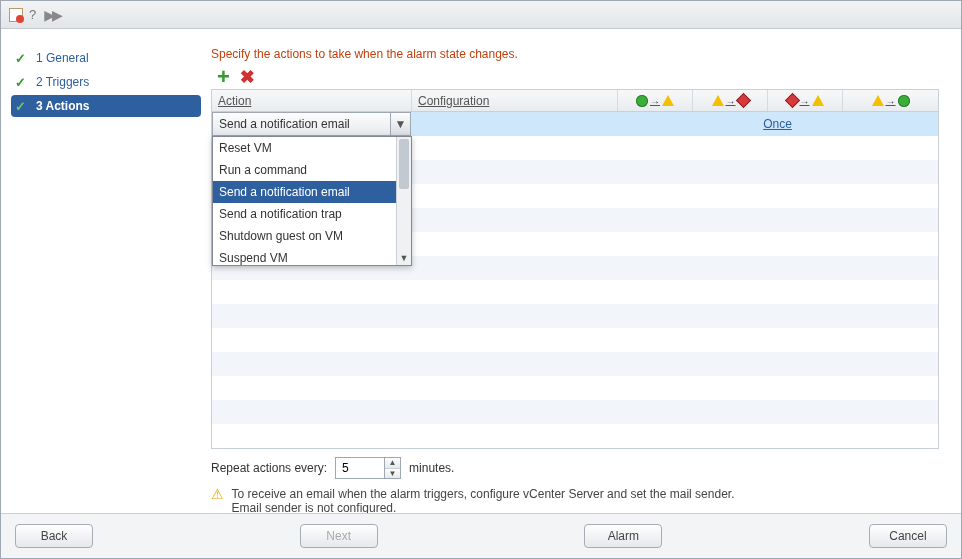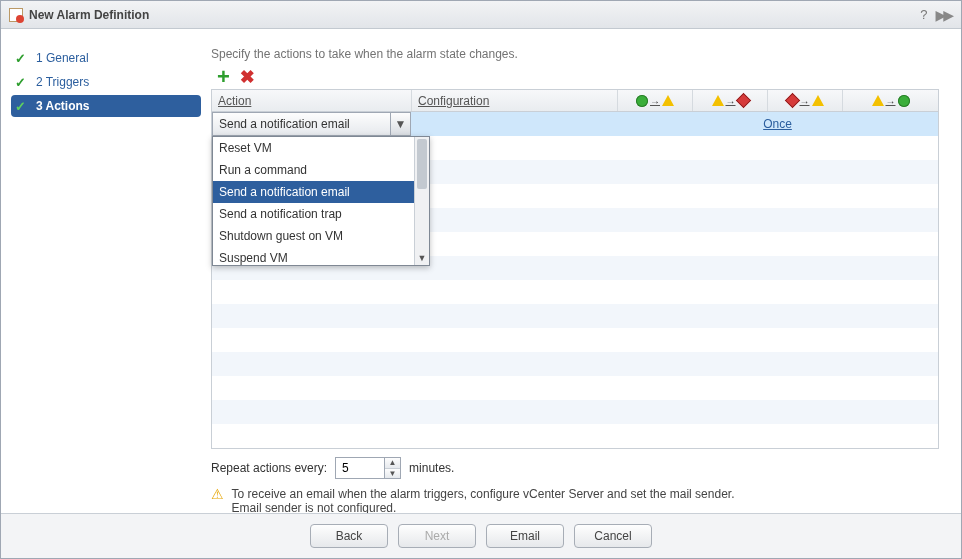--- a/index.html
+++ b/index.html
@@ -11,21 +11,21 @@
   .titlebar .chev { color:#888; cursor:pointer; padding:0 2px; font-size:14px; letter-spacing:-3px; }
 
   .body { flex:1; display:flex; overflow:hidden; background:#fff;}
   .left { width:210px; padding:18px 10px; }
   .step { display:flex; align-items:center; height:22px; padding:0 6px 0 4px; margin-bottom:2px; border-radius:4px; cursor:pointer; color:#2b5e9e; }
   .step .chk { color:#2e9e2e; margin-right:10px; font-weight:bold; font-size:13px; }
   .step.active { background:#2e5f9e; color:#fff; font-weight:bold; }
   .step.active .chk { color:#5fd05f; }
 
   .right { flex:1; padding:18px 22px 8px 0; display:flex; flex-direction:column; position:relative; }
-  .instr { color:#737373; margin-bottom:8px; }
+  .instr { color:#c2410c; margin-bottom:8px; }
   .toolbar { display:flex; align-items:center; gap:10px; margin-bottom:4px; padding-left:6px; }
   .add-btn { color:#2e9e2e; font-size:22px; line-height:16px; cursor:pointer; font-weight:bold; }
   .del-btn { color:#d03030; font-size:18px; line-height:16px; cursor:pointer; font-weight:bold; }
 
   .grid { border:1px solid #c9cfd6; background:#fff; }
   .ghead { display:flex; background:linear-gradient(#f7f8fa,#e9ecef); border-bottom:1px solid #c9cfd6; height:22px; }
   .ghead .col { border-right:1px solid #d5dadf; padding:3px 6px; color:#555; font-size:12px; display:flex; align-items:center; justify-content:flex-start;text-decoration:underline;}
   .ghead .ic { justify-content:center; }
   .col-action { width:200px; }
   .col-config { width:206px; }
@@ -33,21 +33,21 @@
   .grow { height:24px; display:flex; }
   .grow.sel { background:#cfe7fb; }
   .grow.alt { background:#f2f6fb; }
   .grow .cell { border-right:1px solid transparent; padding:3px 6px; display:flex; align-items:center; }
   .grow.sel .cell.action { padding:0; }
   .grow .cell.once { flex:1; justify-content:center; color:#2b5e9e;text-decoration:underline; }
 
   .combo { height:24px; width:200px; border:1px solid #9fa7b3; background:linear-gradient(#fdfdfd,#e6e9ed); display:flex; align-items:center; font-size:12px; color:#333; cursor:pointer; position:relative; }
   .combo .txt { flex:1; padding:0 6px; white-space:nowrap; overflow:hidden; }
   .combo .arrow { width:20px; height:100%; border-left:1px solid #9fa7b3; display:flex; align-items:center; justify-content:center; color:#555; background:linear-gradient(#fdfdfd,#d9dde2);}
-  .dropdown { position:absolute; top:23px; left:-1px; width:218px; border:1px solid #7f8894; background:#fff; z-index:10; box-shadow:0 2px 6px rgba(0,0,0,.25);}
+  .dropdown { position:absolute; top:23px; left:-1px; width:200px; border:1px solid #7f8894; background:#fff; z-index:10; box-shadow:0 2px 6px rgba(0,0,0,.25);}
   .dropdown .opt { padding:4px 6px; font-size:12px; color:#333; cursor:pointer; border-bottom:0; }
   .dropdown .opt.sel { background:#2e5f9e; color:#fff; }
   .dropdown .scroll-wrap { max-height:128px; overflow:hidden; position:relative; }
   .dropdown .scrollbar { position:absolute; right:0; top:0; bottom:0; width:15px; background:#f0f1f3; border-left:1px solid #c9cfd6; }
   .dropdown .scrollbar .thumb { position:absolute; left:2px; right:2px; top:2px; height:50px; background:#c3c9d0; border-radius:2px; }
   .dropdown .scrollbar .ar { position:absolute; left:0; right:0; height:14px; display:flex; align-items:center; justify-content:center; font-size:9px; color:#555; }
   .dropdown .scrollbar .up { top:0; }
   .dropdown .scrollbar .dn { bottom:0; }
 
   .gridbody { height:336px; }
@@ -55,21 +55,21 @@
   .repeat { margin-top:8px; display:flex; align-items:center; gap:8px; color:#333; }
   .spinner { display:inline-flex; border:1px solid #9fa7b3; height:22px; }
   .spinner input { width:48px; border:0; padding:0 6px; font-size:12px; outline:none; }
   .spinner .btns { width:16px; border-left:1px solid #9fa7b3; display:flex; flex-direction:column; }
   .spinner .btns div { flex:1; display:flex; align-items:center; justify-content:center; font-size:8px; color:#555; cursor:pointer; background:linear-gradient(#fdfdfd,#e6e9ed);}
   .spinner .btns div:first-child { border-bottom:1px solid #c9cfd6; }
 
   .warn { margin-top:8px; display:flex; gap:8px; color:#444; }
   .warn .wicon { color:#e5a400; font-size:14px; line-height:14px; }
 
-  .footer { border-top:1px solid #c9cfd6; background:linear-gradient(#f7f8f9,#eceee f1); padding:10px 14px; display:flex; justify-content:center; gap:10px; background:#f3f4f6;}
+  .footer { border-top:1px solid #c9cfd6; background:linear-gradient(#f7f8f9,#eceee f1); padding:10px 14px; display:flex; justify-content:space-between; gap:10px; background:#f3f4f6;}
   .btn { min-width:78px; height:24px; border:1px solid #a7adb6; border-radius:4px; background:linear-gradient(#fefefe,#e6e8eb); color:#444; cursor:pointer; font-size:12px; }
   .btn:disabled { color:#aaa; cursor:default; }
 
   
   .trans { display:inline-flex; align-items:center; gap:2px; }
   .circ { width:12px; height:12px; border-radius:50%; display:inline-block; }
   .ok { background:#3aae3a; box-shadow:inset 0 0 0 1px #2a7d2a; }
   .wrn { width:0; height:0; border-left:6px solid transparent; border-right:6px solid transparent; border-bottom:11px solid #f3c000; display:inline-block; position:relative;}
   .err { background:#d63a3a; transform:rotate(45deg); width:11px; height:11px; box-shadow:inset 0 0 0 1px #8f1f1f;}
   .arr { font-size:10px; color:#333; }
@@ -77,21 +77,20 @@
   .titlebar .logo { width:14px; height:14px; border:1px solid #b96; background:#fff; position:relative; }
   .titlebar .logo:after { content:""; position:absolute; right:-2px; bottom:-2px; width:8px; height:8px; background:#d43; border-radius:50%; }
 </style>
 </head>
 <body>
 
 <div class="window">
 
   <div class="titlebar">
     <span class="logo"></span>
-    <span class="title">New Alarm Definition</span>
     <span class="help">?</span>
     <span class="chev">▶▶</span>
   </div>
 
   <div class="body">
 
     <div class="left">
       <div class="step">
         <span class="chk">✓</span>
         <span>1  General</span>
@@ -236,17 +235,17 @@
           <div>Email sender is not configured.</div>
         </div>
       </div>
 
     </div>
   </div>
 
   <div class="footer">
     <button class="btn">Back</button>
     <button class="btn" disabled="">Next</button>
-    <button class="btn">Email</button>
+    <button class="btn">Alarm</button>
     <button class="btn">Cancel</button>
   </div>
 
 </div>
 
 </body></html>

